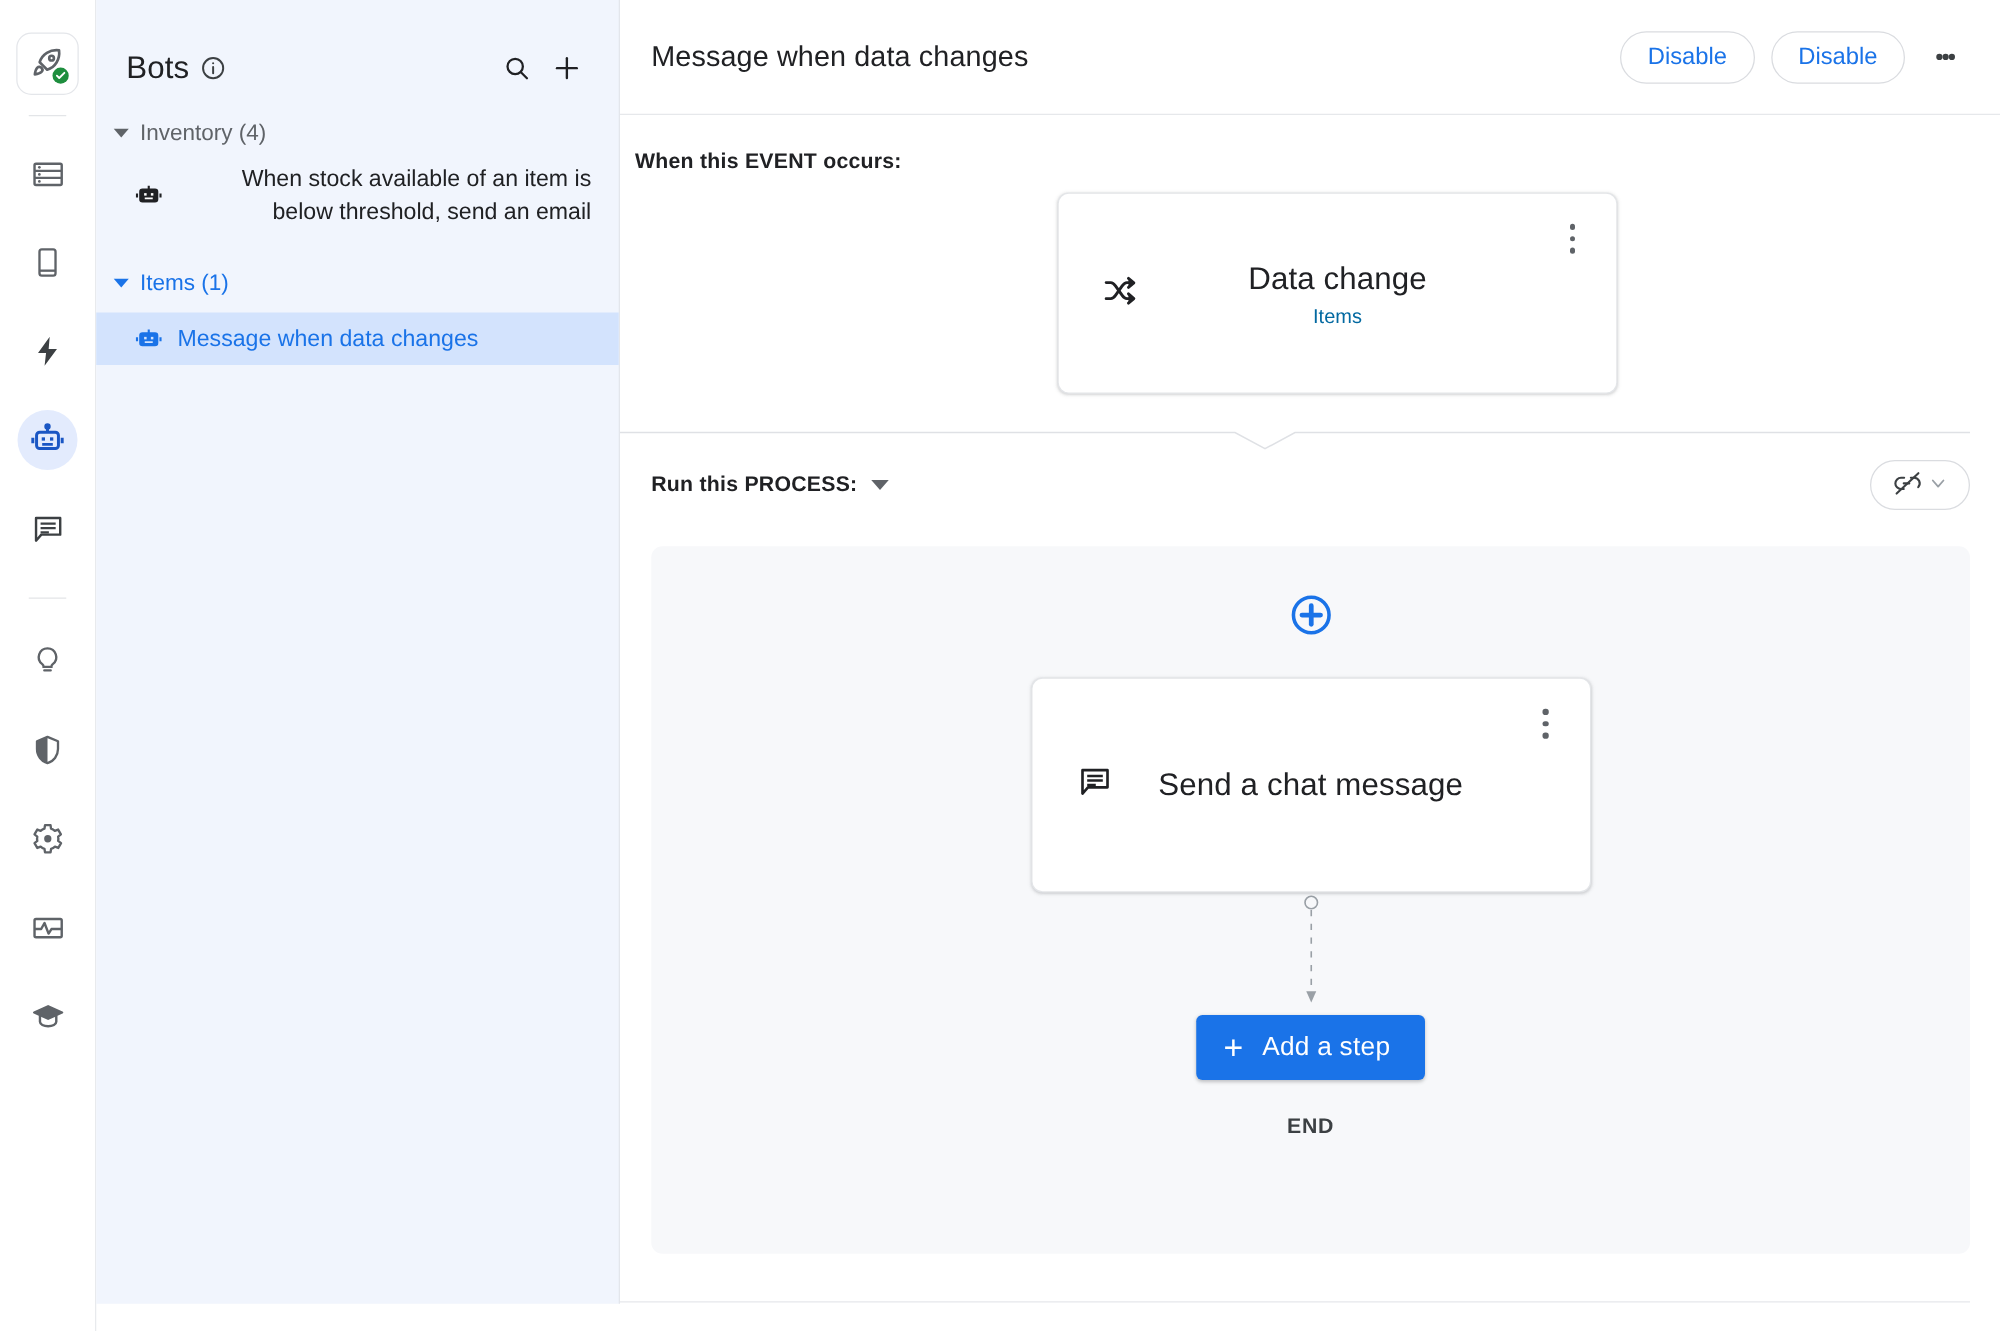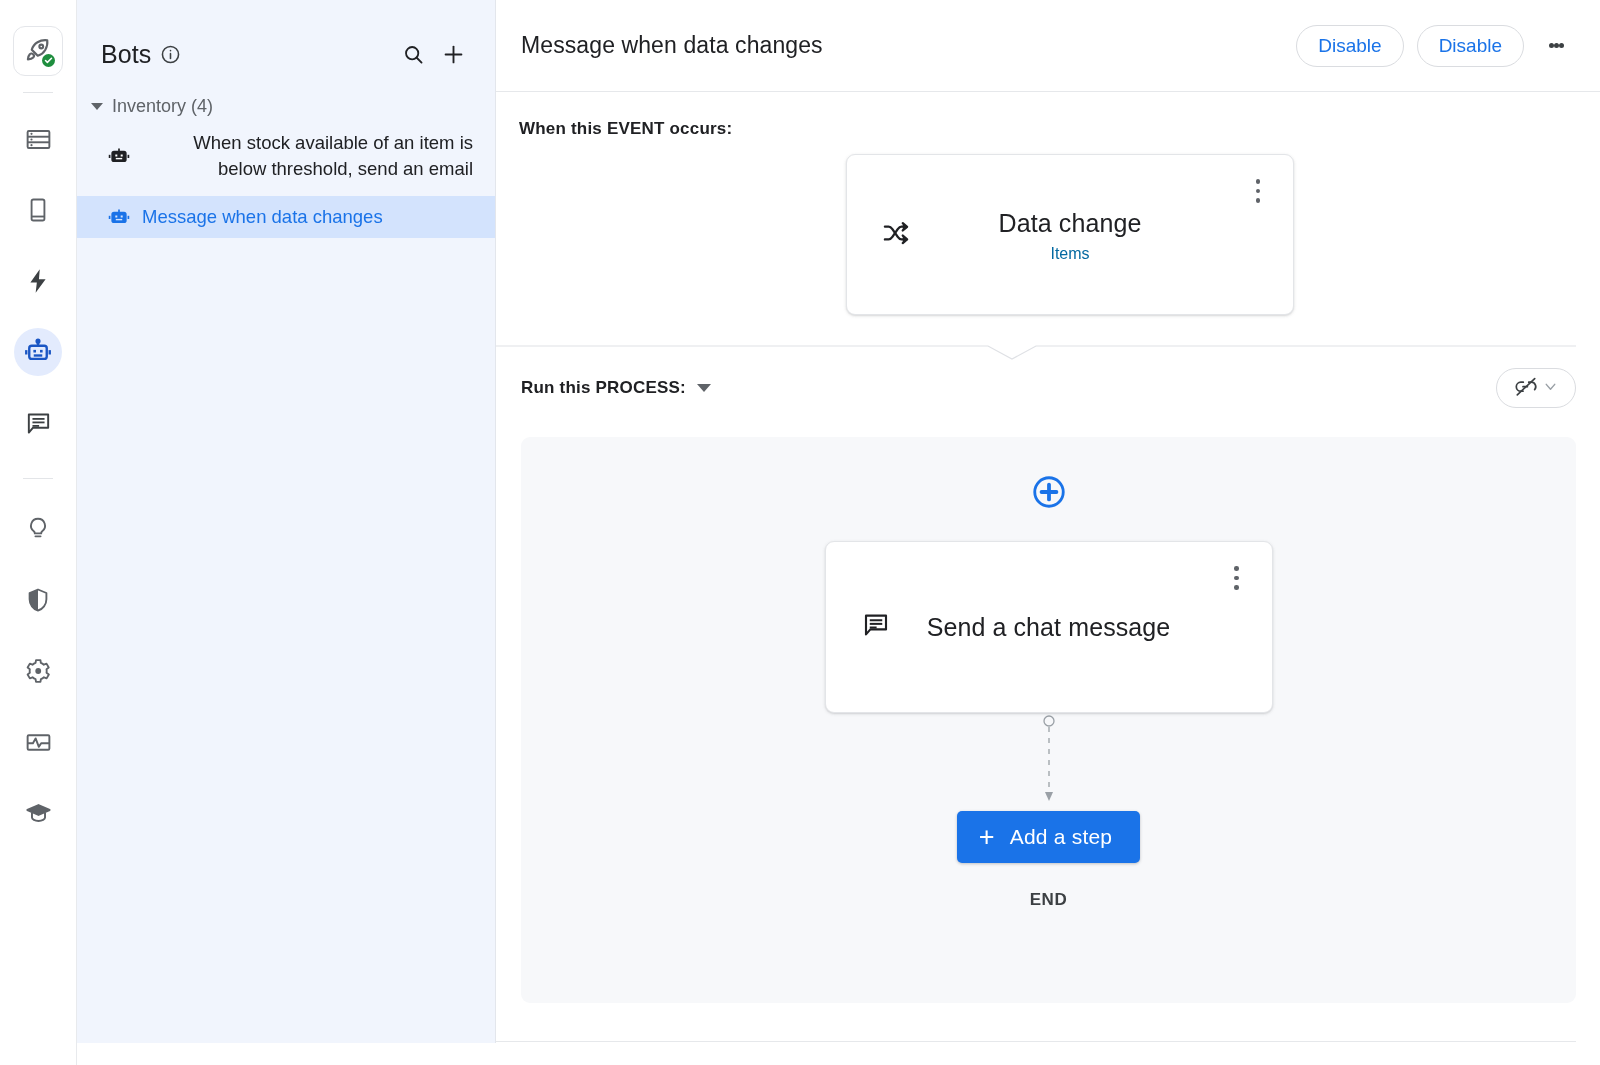--- a/index.html
+++ b/index.html
@@ -101,21 +101,21 @@
     font-size: 19px; font-family: inherit;
     display: flex; align-items: center; justify-content: center;
     margin-left: 13px;
   }
   .kebab { width: 40px; height: 40px; display:flex; align-items:center; justify-content:center; margin-left: 12px; }
   .kebab-dot { width: 5px; height: 5px; border-radius: 50%; background: #3c4043; margin: 2px 0; }
 
   .event-section { position: relative; padding: 27px 0 0 0; }
   .section-label {
     font-size: 17px; color: #202124; font-weight: 700; letter-spacing: .2px;
-    padding-left: 23px;
+    padding-left: 12px;
   }
   .card-wrap { display: flex; justify-content: center; margin-left: 44px; }
   .node-card {
     width: 448px; background: #fff;
     border: 1px solid #e3e5e8; border-radius: 9px;
     box-shadow: 0 1px 2px rgba(60,64,67,.16), 0 1px 4px rgba(60,64,67,.07);
     position: relative;
     display: flex; align-items: center;
   }
   .node-card.event { height: 161px; margin-top: 15px; }
@@ -351,20 +351,24 @@
           <line x1="21.4" y1="10.8" x2="21.4" y2="14"></line>
           <rect x="8.3" y="10.5" width="2" height="2" fill="#fff" stroke="none"></rect>
           <rect x="13.7" y="10.5" width="2" height="2" fill="#fff" stroke="none"></rect>
           <line x1="8.8" y1="14.6" x2="15.2" y2="14.6" stroke="#fff" stroke-width="1.4"></line>
           <line x1="12" y1="4.6" x2="12" y2="7.6"></line>
         </svg>
       </span>
       <span class="bot-label">When stock available of an item is below threshold, send an email</span>
     </div>
 
+    <div class="group blue" style="margin-top:20px;">
+      <span class="caret"></span>
+      <span>Items (1)</span>
+    </div>
 
     <div class="bot-row selected" style="margin-top:7px;">
       <span class="bot-icon">
         <svg width="24" height="24" viewBox="0 0 24 24" fill="none" stroke="#1a73e8" stroke-width="1.7" stroke-linejoin="round">
           <rect x="5.2" y="7.6" width="13.6" height="9.6" rx="1.8" fill="#1a73e8"></rect>
           <line x1="2.6" y1="10.8" x2="2.6" y2="14"></line>
           <line x1="21.4" y1="10.8" x2="21.4" y2="14"></line>
           <rect x="8.3" y="10.5" width="2" height="2" fill="#d3e3fd" stroke="none"></rect>
           <rect x="13.7" y="10.5" width="2" height="2" fill="#d3e3fd" stroke="none"></rect>
           <line x1="8.8" y1="14.6" x2="15.2" y2="14.6" stroke="#d3e3fd" stroke-width="1.4"></line>

